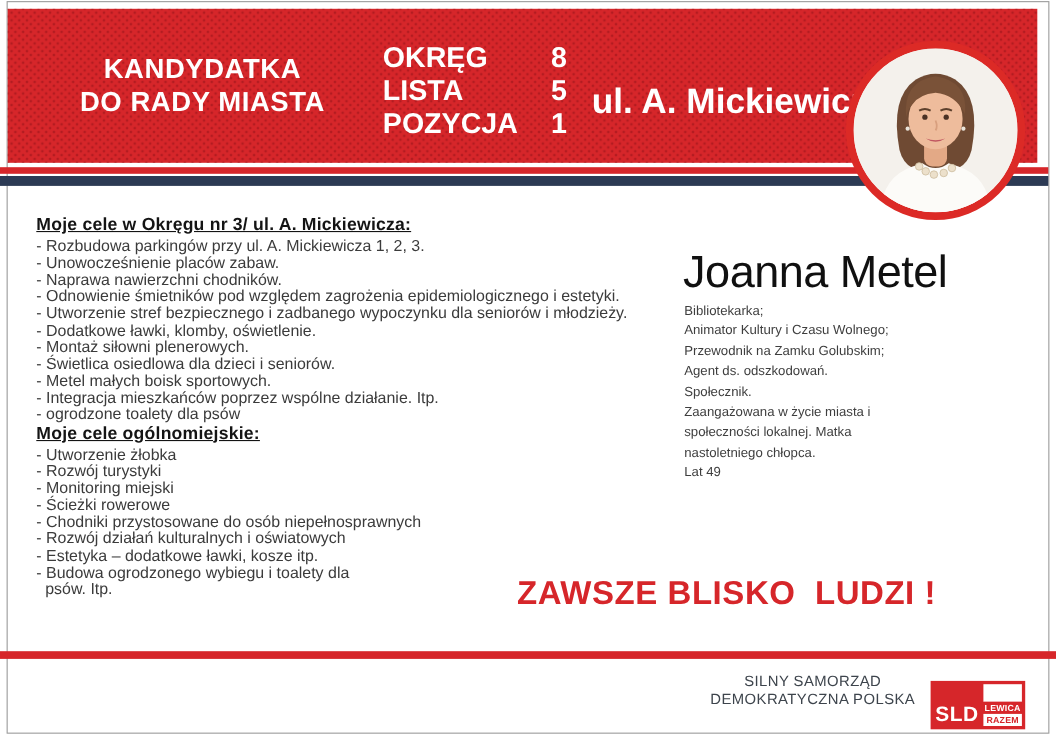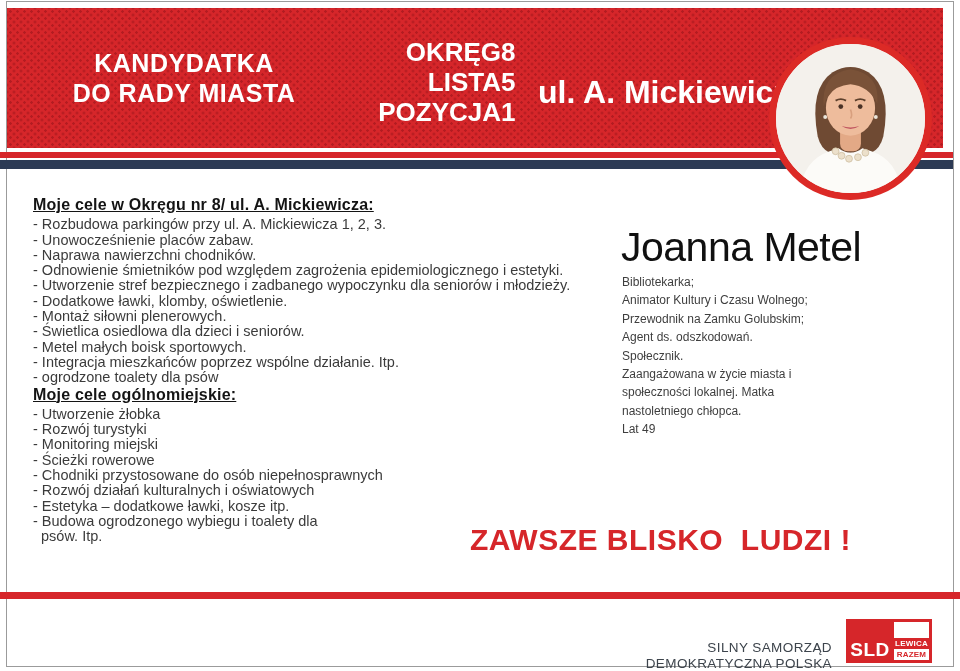--- a/index.html
+++ b/index.html
@@ -31,21 +31,21 @@
   .role {
     position:absolute; left:52px; top:40px; width:250px;
     text-align:center; color:#ffffff;
     font-size:25px; font-weight:700; line-height:30px; letter-spacing:0.5px;
   }
   .ballot {
     position:absolute; left:341px; top:29px;
     color:#ffffff; font-size:26px; font-weight:700; line-height:30px;
   }
   .ballot-row { display:flex; }
-  .ballot-label { width:153px;text-align:right; }
+  .ballot-label { width:153px; }
   .ballot-value { font-weight:700; }
   .street {
     position:absolute; left:531px; top:29px;
     color:#ffffff; font-size:32px; font-weight:700; line-height:30px;
     white-space:nowrap;
     margin-top:40px;
   }
 
   
   .stripe { position:absolute; left:0; z-index:2; }
@@ -90,21 +90,21 @@
   }
 
   
   .bottom-stripe {
     position:absolute; left:0; top:592px; width:960px; height:7px;
     background:#d6262a; z-index:2;
   }
 
   
   .footer-motto {
-    position:absolute; right:128px; top:640px; text-align:right;
+    position:absolute; right:128px; top:612px; text-align:center;
     font-size:13.5px; line-height:15.5px; color:#3d444c; letter-spacing:0.4px;
     z-index:2; white-space:nowrap;
   }
   .logo {
     position:absolute; left:846px; top:619px; width:86px; height:44px;
     background:#d6262a; display:flex; z-index:2;
   }
   .logo-sld {
     width:48px; display:flex; align-items:flex-end; justify-content:center;
     color:#ffffff; font-size:19px; font-weight:700; padding-bottom:2px;
@@ -172,21 +172,21 @@
     <path d="M16 100 Q18 78 36 72 L42 70 Q50 76 58 70 L64 72 Q82 78 84 100 Z" fill="#fcfbf8"></path>
     <circle cx="40" cy="72" r="2.3" fill="#ece0cb" stroke="#cdbd9f" stroke-width="0.5"></circle>
     <circle cx="44" cy="75" r="2.3" fill="#ece0cb" stroke="#cdbd9f" stroke-width="0.5"></circle>
     <circle cx="49" cy="77" r="2.3" fill="#ece0cb" stroke="#cdbd9f" stroke-width="0.5"></circle>
     <circle cx="55" cy="76" r="2.3" fill="#ece0cb" stroke="#cdbd9f" stroke-width="0.5"></circle>
     <circle cx="60" cy="73" r="2.3" fill="#ece0cb" stroke="#cdbd9f" stroke-width="0.5"></circle>
   </svg>
 </div>
 
 <div class="goals">
-  <div class="goals-heading">Moje cele w Okręgu nr 8/ ul. A. Mickiewicza:</div>
+  <div class="goals-heading">Moje cele w Okręgu nr 3/ ul. A. Mickiewicza:</div>
   <div class="goal-list">
 
   <div class="goal-item">- Rozbudowa parkingów przy ul. A. Mickiewicza 1, 2, 3.</div>
       <div class="goal-item">- Unowocześnienie placów zabaw.</div>
       <div class="goal-item">- Naprawa nawierzchni chodników.</div>
       <div class="goal-item">- Odnowienie śmietników pod względem zagrożenia epidemiologicznego i estetyki.</div>
       <div class="goal-item">- Utworzenie stref bezpiecznego i zadbanego wypoczynku dla seniorów i młodzieży.</div>
       <div class="goal-item">- Dodatkowe ławki, klomby, oświetlenie.</div>
       <div class="goal-item">- Montaż siłowni plenerowych.</div>
       <div class="goal-item">- Świetlica osiedlowa dla dzieci i seniorów.</div>

